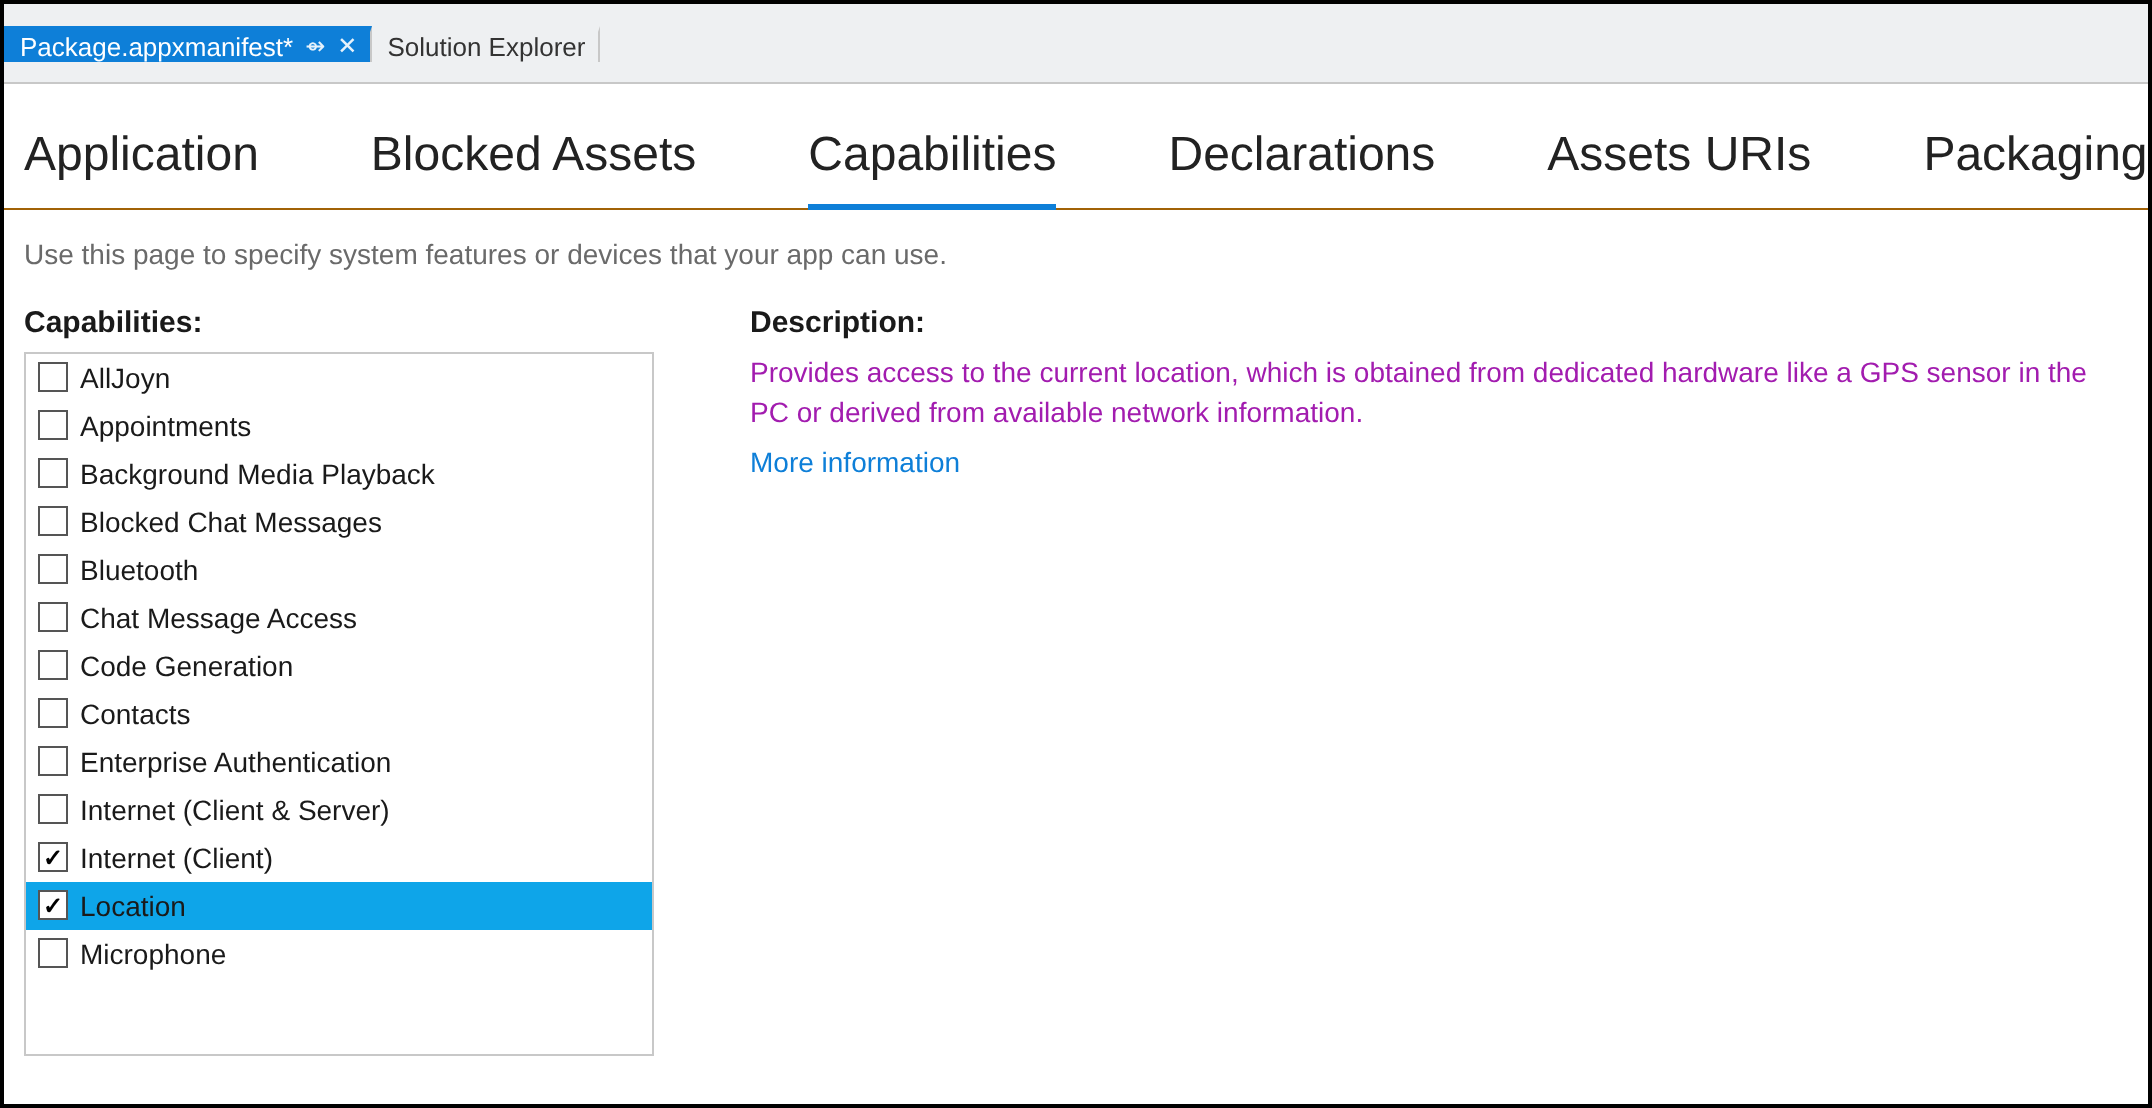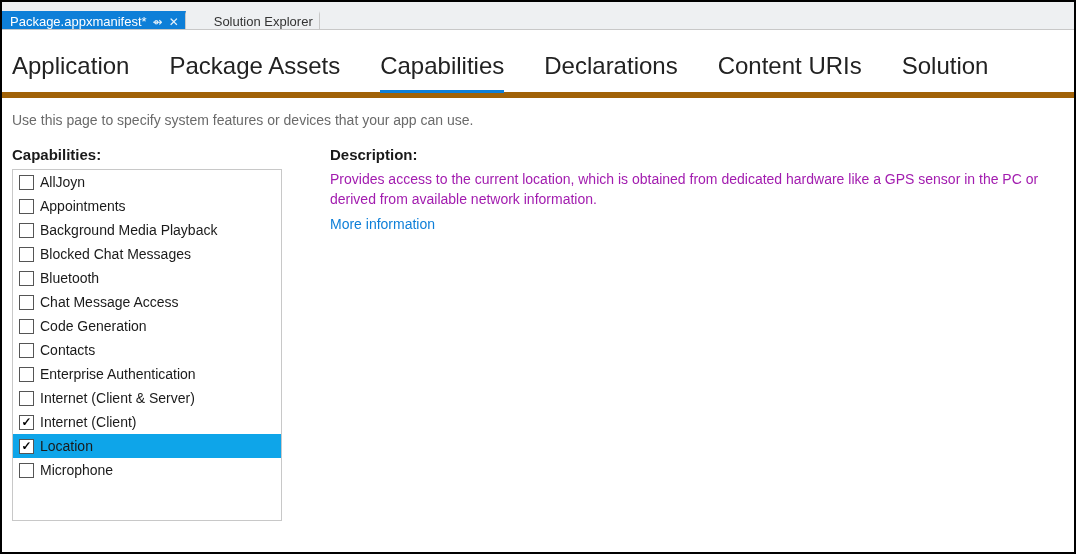--- a/index.html
+++ b/index.html
@@ -9,26 +9,25 @@
       color: #1a1a1a;
       background: #fff;
       width: 1076px;
       height: 554px;
       border: 2px solid #000;
       overflow: hidden;
       display: flex;
       flex-direction: column;
     }
     .tab-bar {
-      height: 28px;
-      display: flex;
-      align-items: flex-end;
+      height: 40px;
+      display: flex;
+      align-items: center;
       background: #eef0f2;
       border-bottom: 1px solid #c8c8c8;
-      gap: 20px;
     }
     .doc-tab {
       display: flex;
       align-items: center;
       padding: 0 6px 0 8px;
       font-size: 13px;
       gap: 6px;
       cursor: pointer;
       border-right: 1px solid #c8c8c8;
       border-top: 3px solid transparent;
@@ -42,23 +41,23 @@
       background: #eef0f2;
       color: #333;
     }
     .pin-icon, .close-icon {
       font-size: 12px;
       line-height: 1;
       opacity: 0.9;
     }
     .manifest-tabs {
       display: flex;
-      gap: 40px;
+      gap: 56px;
       padding: 22px 0 0 10px;
-      border-bottom: 6px solid #a16207;
+      border-bottom: 1px solid #a16207;
     }
     .m-tab {
       font-size: 24px;
       font-weight: 400;
       color: #222;
       padding-bottom: 10px;
       cursor: pointer;
       border-bottom: 3px solid transparent;
       margin-bottom: -1px;
     }
@@ -71,39 +70,38 @@
       font-size: 14px;
     }
     .content {
       display: flex;
       gap: 48px;
       padding: 0 10px;
       flex: 1;
       overflow: hidden;
     }
     .col-left {
-      width: 270px;
+      width: 315px;
     }
     .col-right {
       flex: 1;
       padding-right: 10px;
     }
     .section-h {
       font-weight: 700;
       font-size: 15px;
       margin-bottom: 6px;
     }
     .cap-list {
       border: 1px solid #c8c8c8;
       height: 352px;
       overflow-y: auto;
     }
     .cap-row {
       display: flex;
-      align-items: center;
       gap: 6px;
       padding: 4px 6px;
       font-size: 14px;
       cursor: default;
     }
     .cap-row.selected {
       background: #0ea5e9;
     }
     .cap-check {
       width: 15px;
@@ -143,25 +141,25 @@
       <span class="pin-icon">⇴</span>
       <span class="close-icon">✕</span>
     </div>
     <div class="doc-tab inactive">
       <span>Solution Explorer</span>
     </div>
   </div>
 
 <div class="manifest-tabs" id="manifest-tabs">
     <div class="m-tab">Application</div>
-    <div class="m-tab">Package Assets</div>
+    <div class="m-tab">Blocked Assets</div>
     <div class="m-tab selected">Capabilities</div>
     <div class="m-tab">Declarations</div>
-    <div class="m-tab">Content URIs</div>
-    <div class="m-tab">Solution</div>
+    <div class="m-tab">Assets URIs</div>
+    <div class="m-tab">Packaging</div>
   </div>
 
 <div class="hint">Use this page to specify system features or devices that your app can use.</div>
 
 <div class="content">
   <div class="col-left">
     <div class="section-h">Capabilities:</div>
     <div class="cap-list" id="cap-list">
         <div class="cap-row">
           <span class="cap-check"></span>

